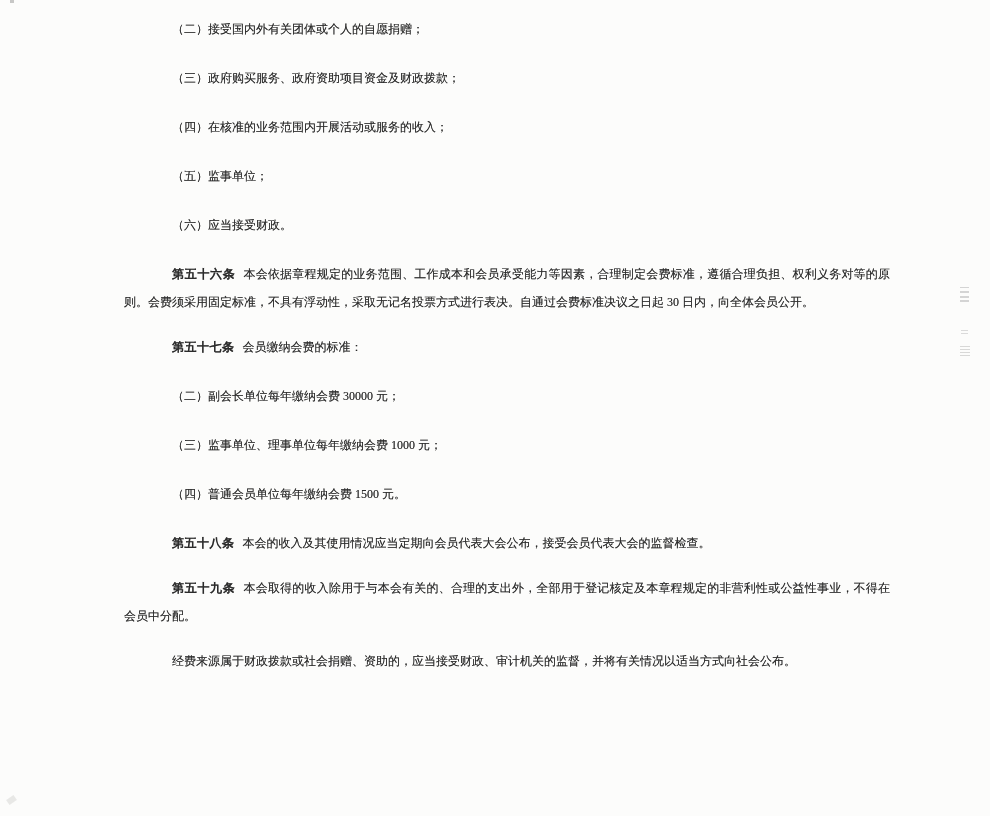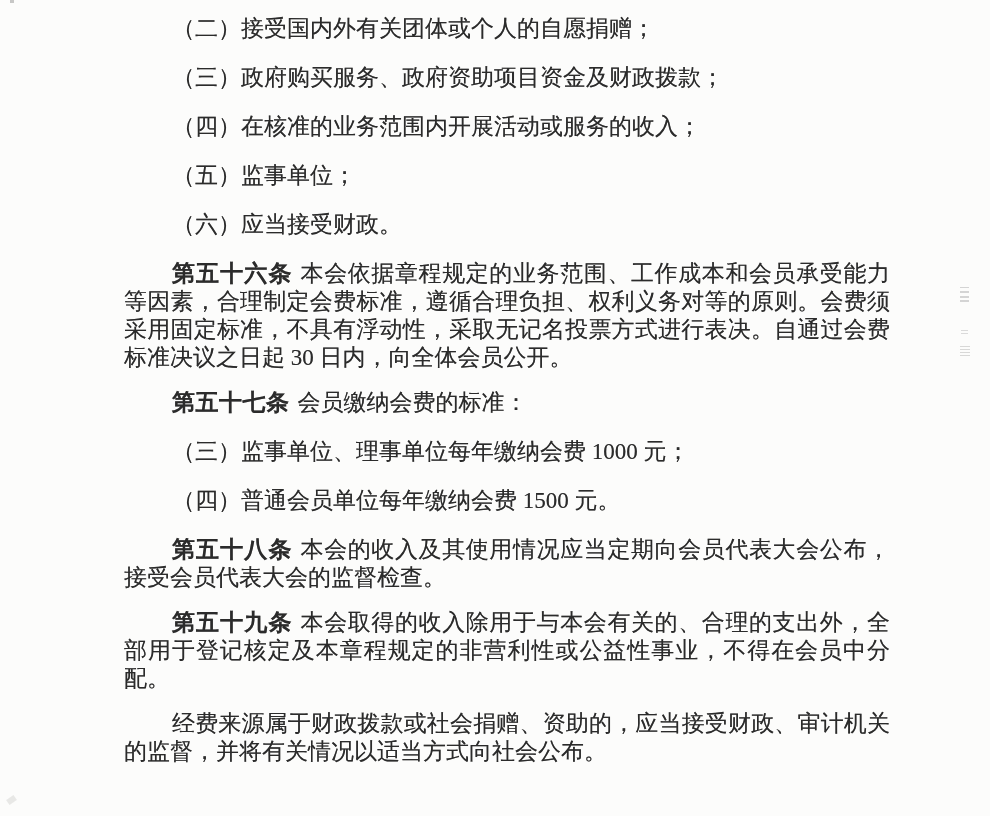--- a/index.html
+++ b/index.html
@@ -11,21 +11,21 @@
     position:relative;
     font-family:"Liberation Serif","DejaVu Serif",serif;
   }
   .page{
     position:absolute;
     left:0;top:0;
     width:990px;height:816px;
     padding:15px 100px 0 124px;
     box-sizing:border-box;
     color:#2b2b2b;
-    font-size:23px;
+    font-size:12px;
     line-height:28px;
     text-shadow:0 0 .5px rgba(43,43,43,.55);
   }
   .page p{
     margin:0;
     text-indent:48px;
     text-align:justify;
   }
   .item{margin:0 0 21px 0 !important;}
   .para{margin:0 0 17px 0 !important;}
@@ -59,20 +59,21 @@
 
   <p class="item"><span>（五）监事单位；</span></p>
 
   <p class="item"><span>（六）应当接受财政。</span></p>
 
   <p class="para"><b class="lead">第五十六条</b><span>本会依据章程规定的业务范围、工作成本和会员承受能力等因素，合理制定会费标准，遵循合理负担、权利义务对等的原则。会费须采用固定标准，不具有浮动性，采取无记名投票方式进行表决。自通过会费标准决议之日起 30 日内，向全体会员公开。</span></p>
 
   <p class="para gap-lg"><b class="lead">第五十七条</b><span>会员缴纳会费的标准：</span></p>
 
 
+  <p class="item"><span>（二）副会长单位每年缴纳会费 30000 元；</span></p>
 
   <p class="item"><span>（三）监事单位、理事单位每年缴纳会费 1000 元；</span></p>
 
   <p class="item"><span>（四）普通会员单位每年缴纳会费 1500 元。</span></p>
 
   <p class="para"><b class="lead">第五十八条</b><span>本会的收入及其使用情况应当定期向会员代表大会公布，接受会员代表大会的监督检查。</span></p>
 
   <p class="para"><b class="lead">第五十九条</b><span>本会取得的收入除用于与本会有关的、合理的支出外，全部用于登记核定及本章程规定的非营利性或公益性事业，不得在会员中分配。</span></p>
 
   <p class="para"><span>经费来源属于财政拨款或社会捐赠、资助的，应当接受财政、审计机关的监督，并将有关情况以适当方式向社会公布。</span></p>

